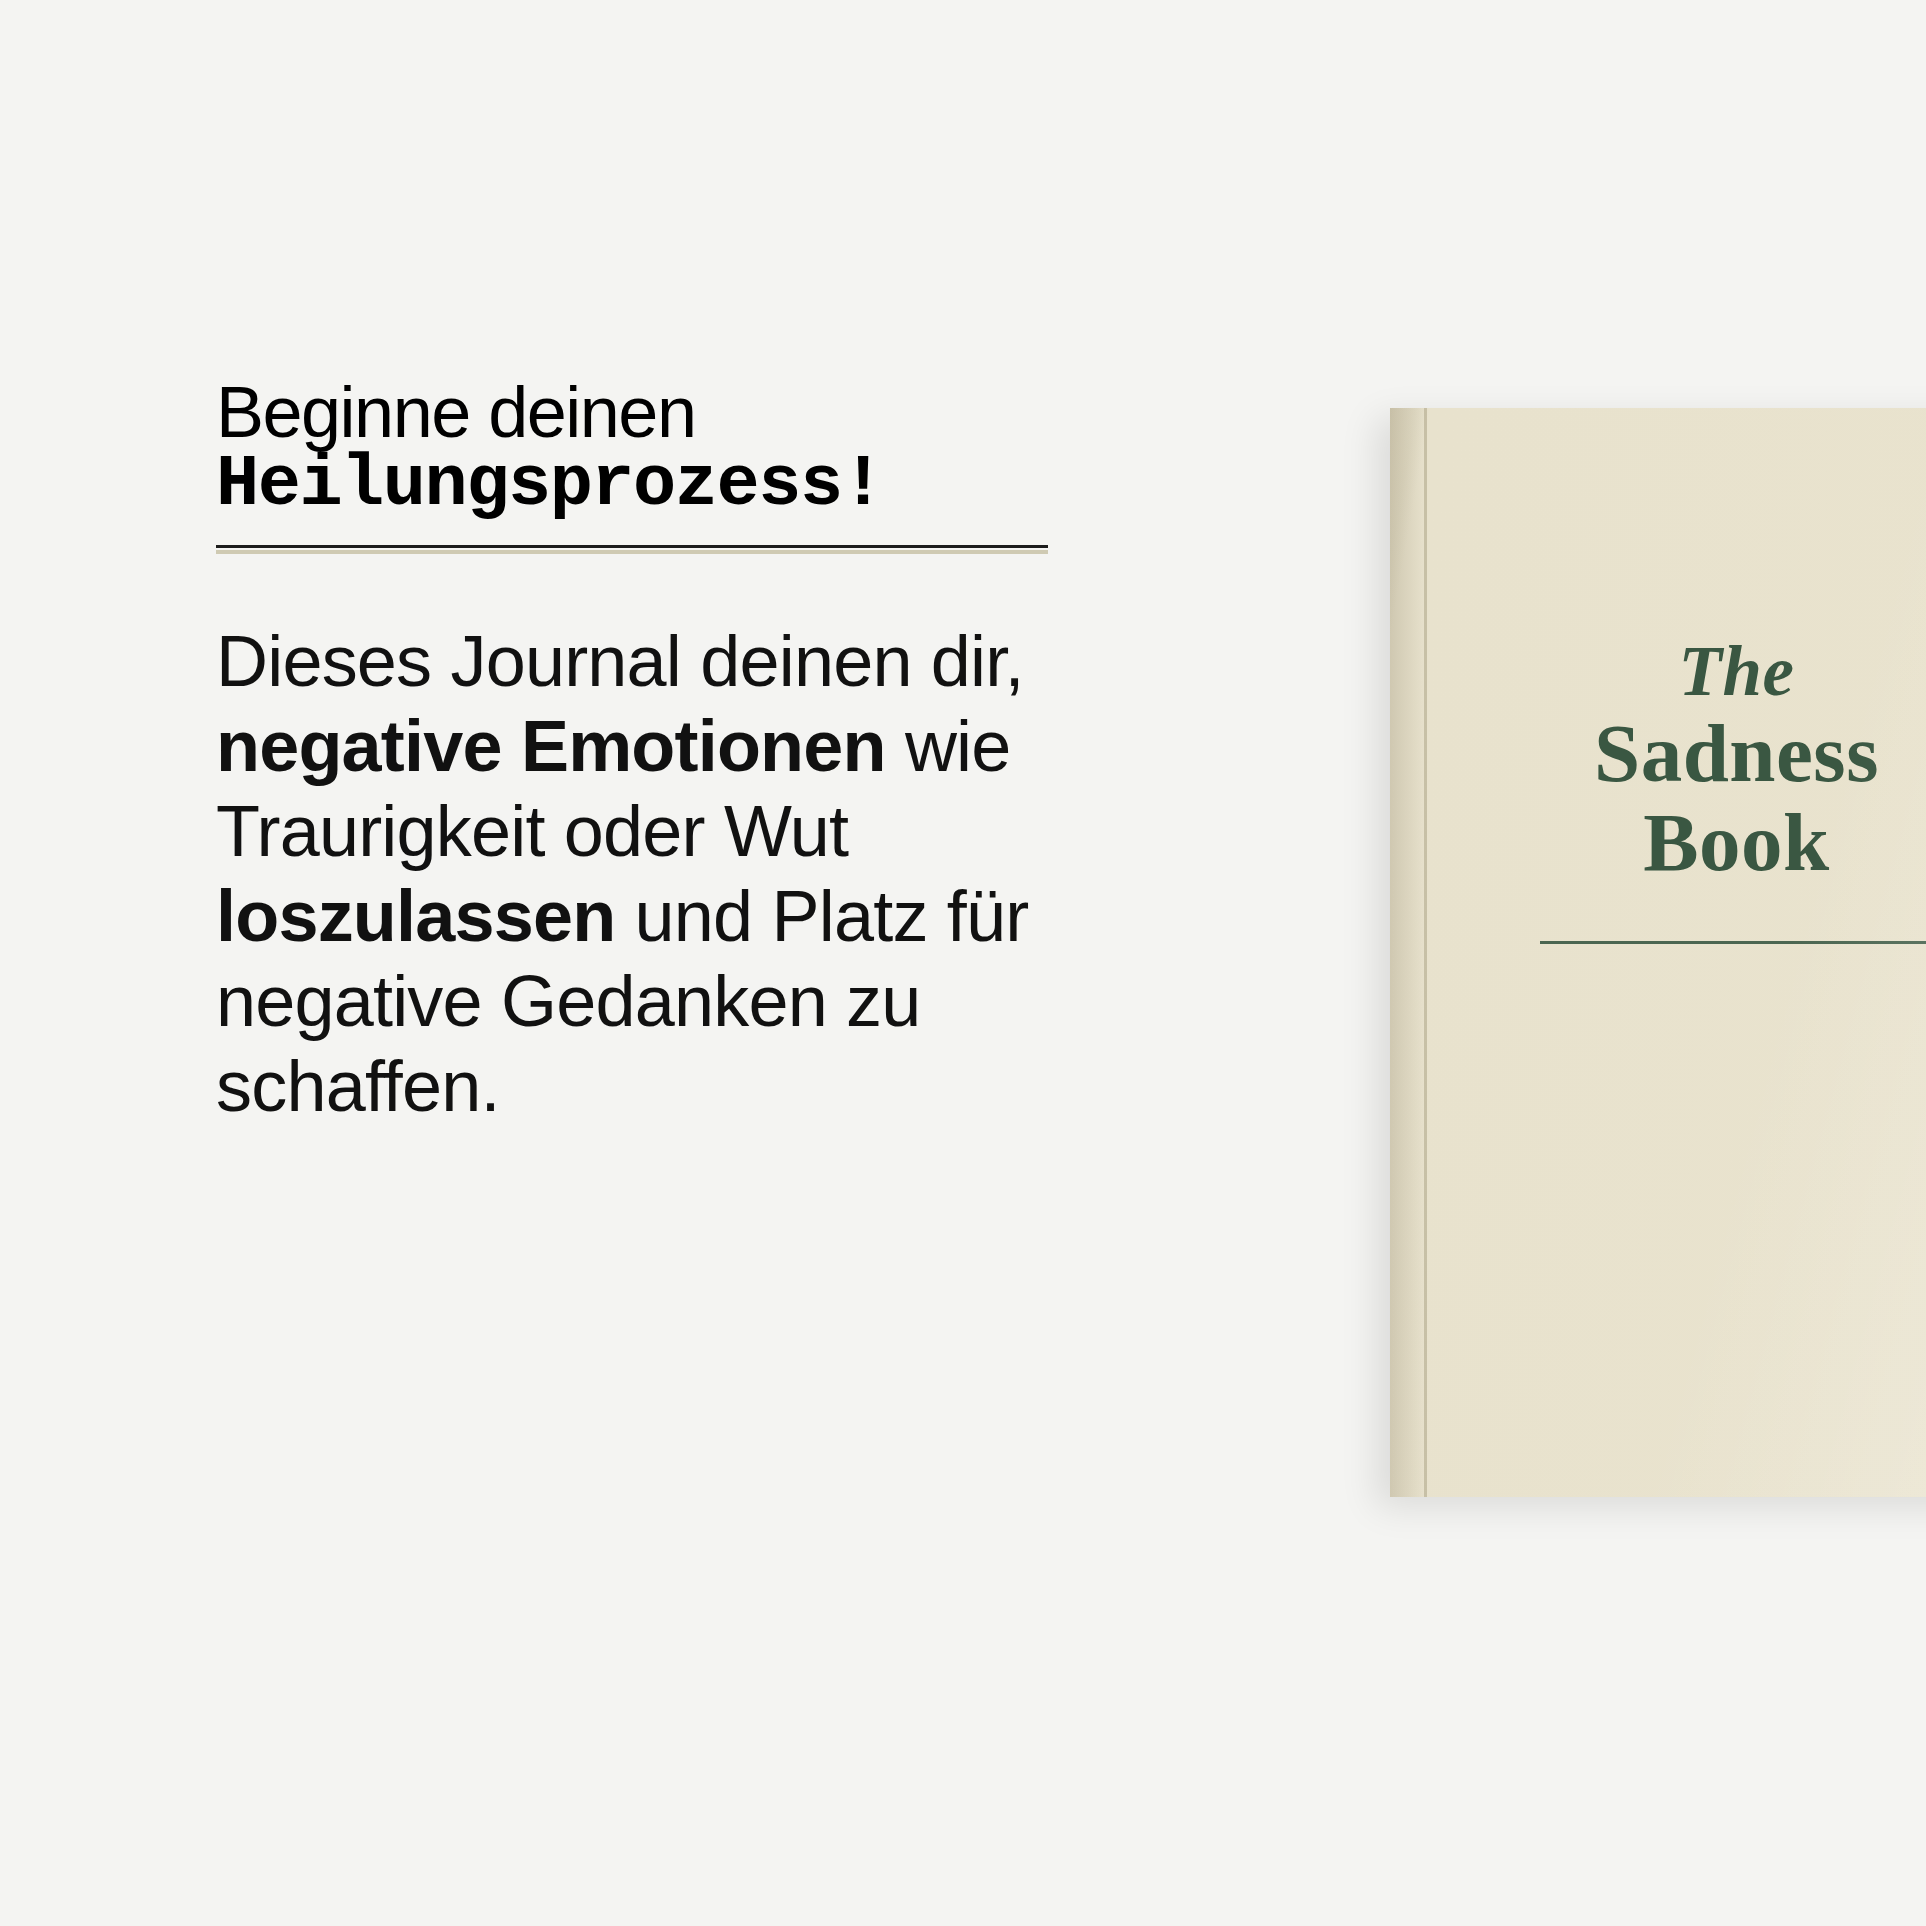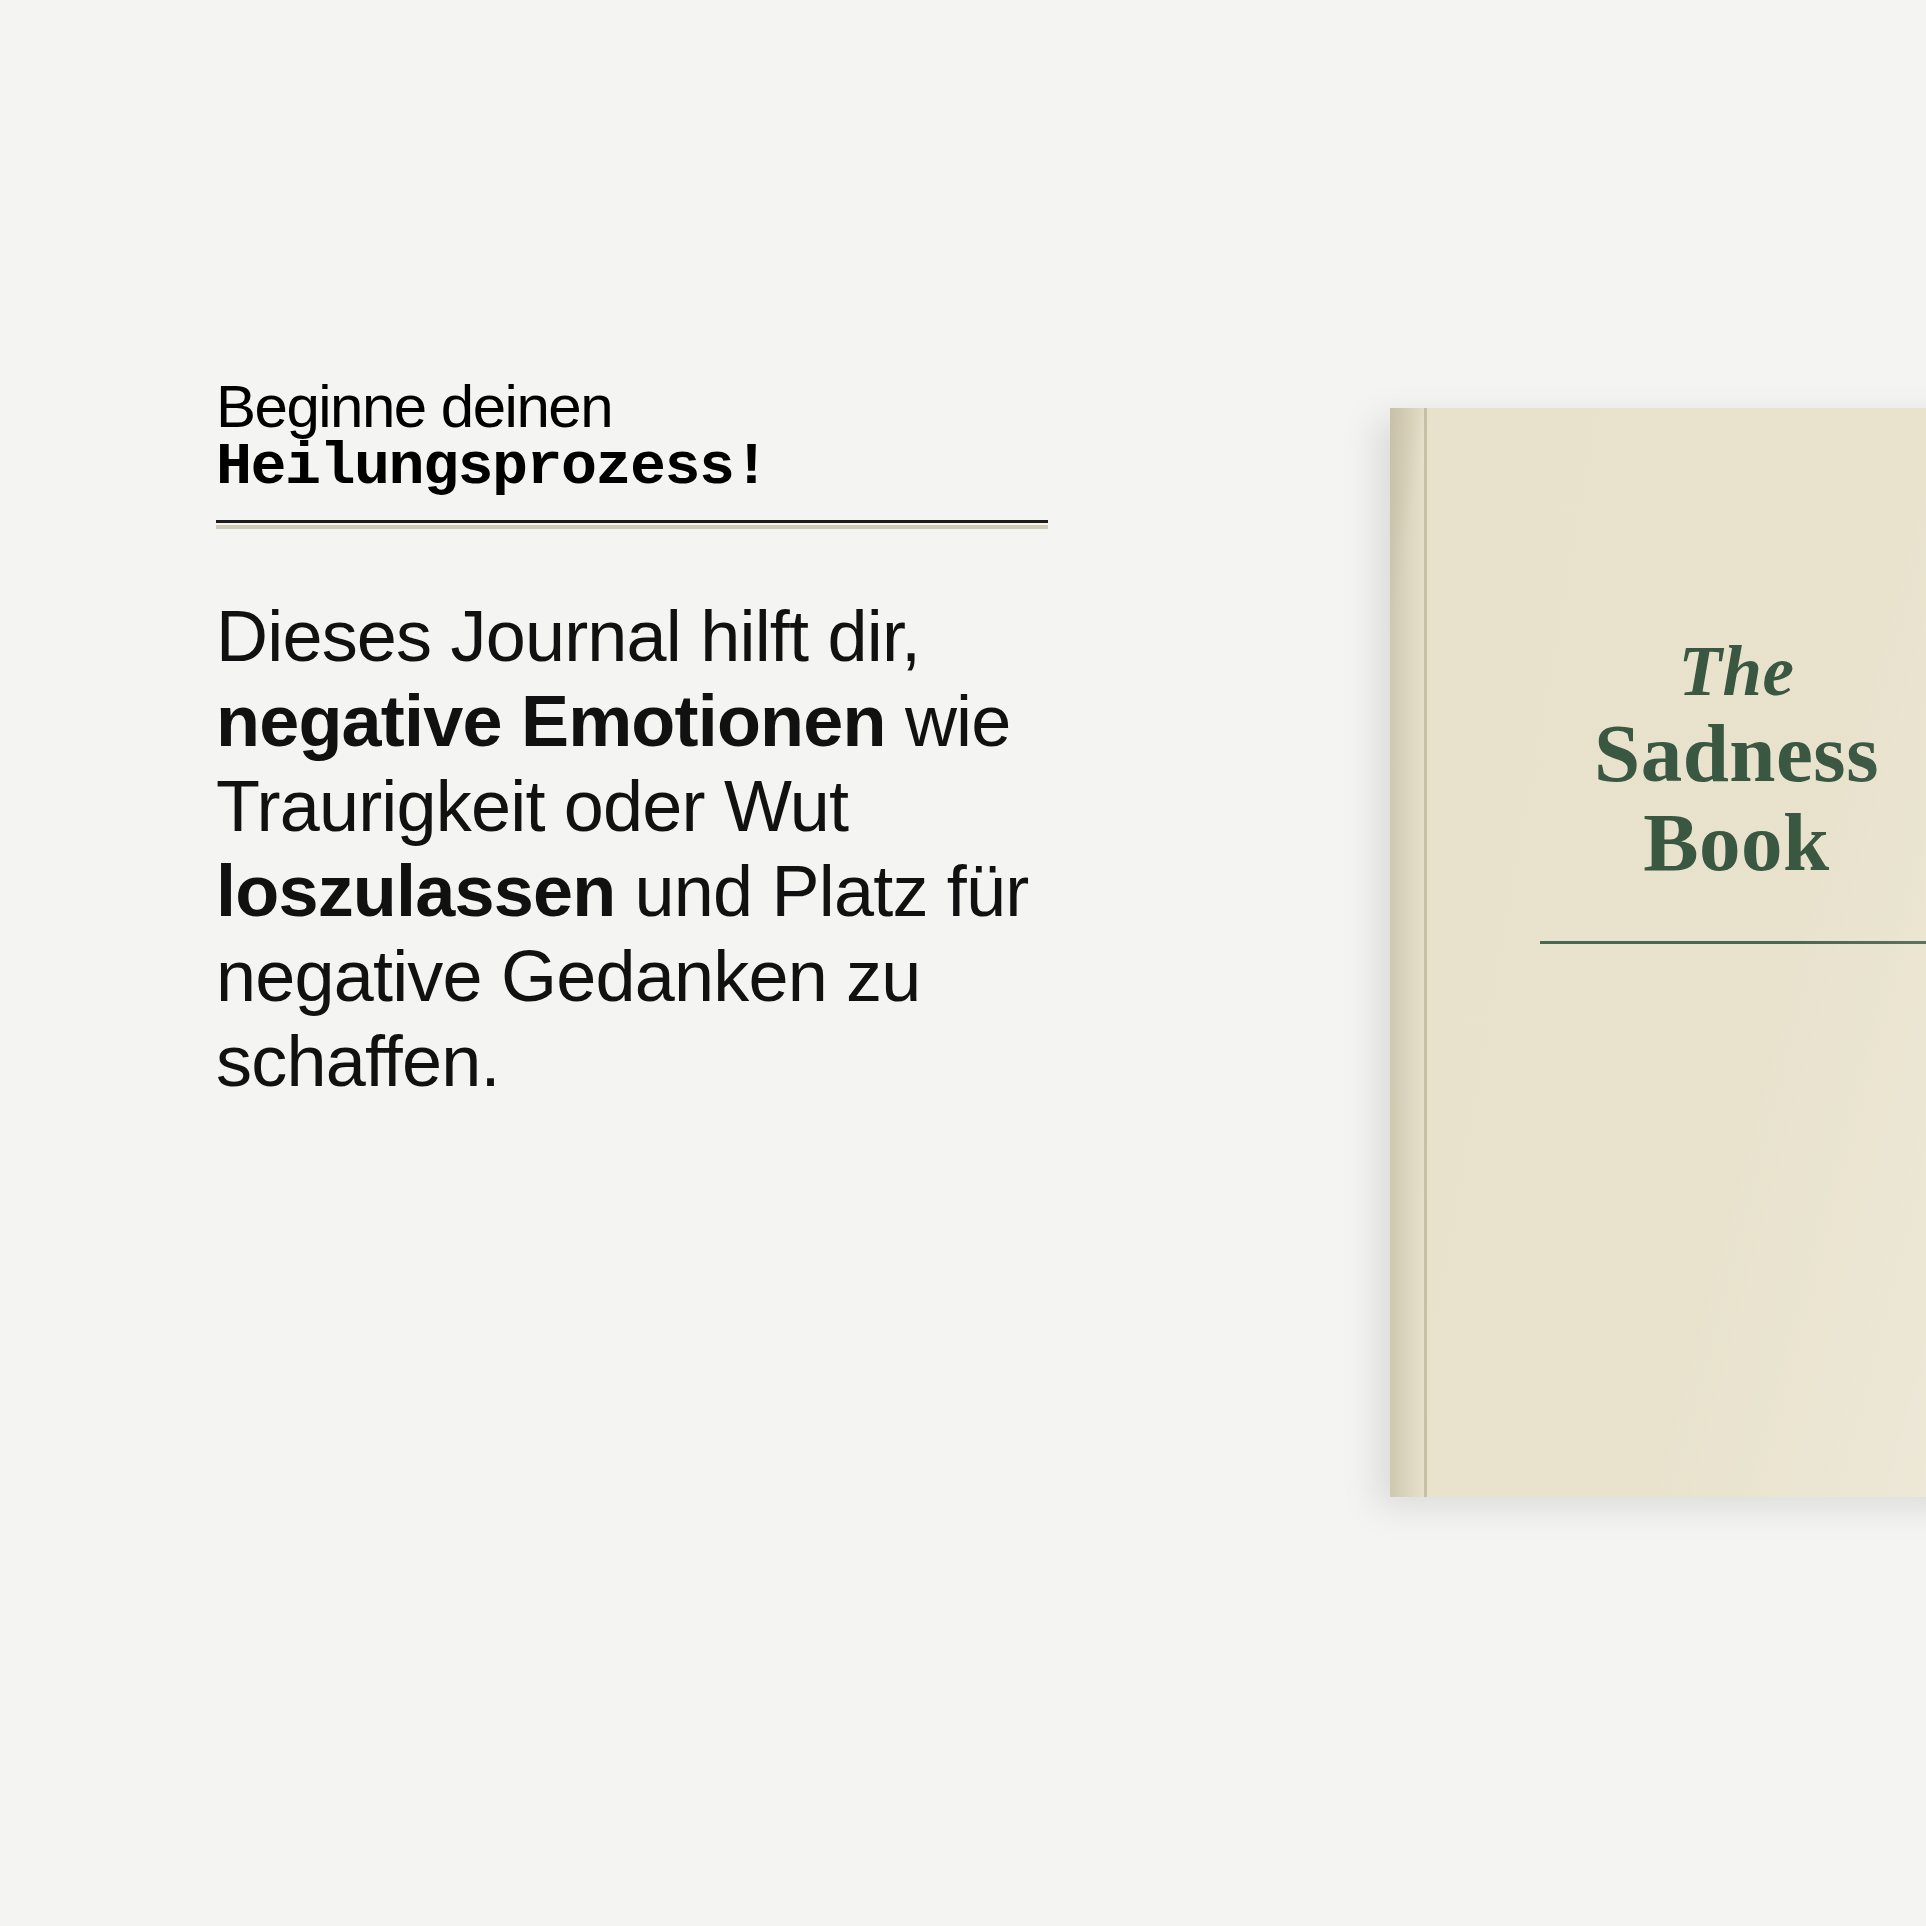--- a/index.html
+++ b/index.html
@@ -19,21 +19,21 @@
   
   .text-col {
     position: absolute;
     left: 216px;
     top: 376px;
     width: 851px;
   }
 
   .headline {
     color: #000000;
-    font-size: 60px;
+    font-size: 72px;
     line-height: 1.02;
     letter-spacing: -1.5px;
     margin: 0;
     font-weight: 400;
   }
   .headline .line2 {
     display: block;
     font-weight: 700;
     font-family: Liberation Mono, monospace;
   }
@@ -151,21 +151,21 @@
 <div class="text-col">
 
   <h1 class="headline">
     <span class="line1">Beginne deinen</span>
     <span class="line2">Heilungsprozess!</span>
   </h1>
 
   <div class="rule"></div>
 
   <p class="body-copy">
-    <span>Dieses Journal hilft dir, </span><b>negative Emotionen</b><span> wie Traurigkeit oder Wut </span><b>loszulassen</b><span> und Platz für negative Gedanken zu schaffen.</span>
+    <span>Dieses Journal deinen dir, </span><b>negative Emotionen</b><span> wie Traurigkeit oder Wut </span><b>loszulassen</b><span> und Platz für negative Gedanken zu schaffen.</span>
   </p>
 
 </div>
 
 <div class="book-wrap">
   <div class="book">
     <div class="spine2"></div>
     <div class="spine"></div>
 
     <div class="cover-text">

